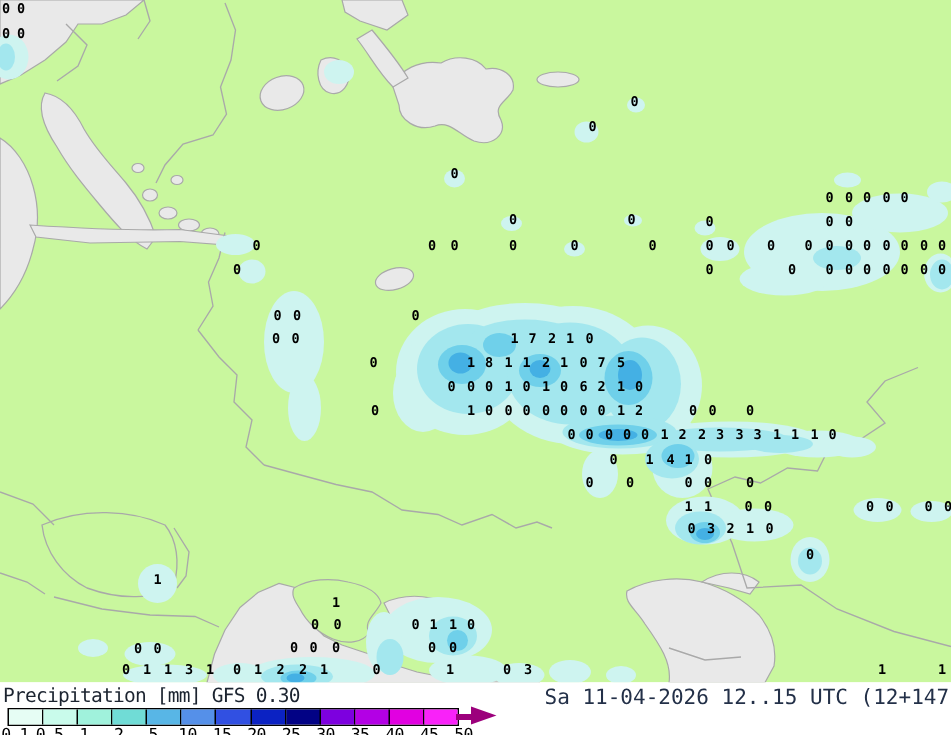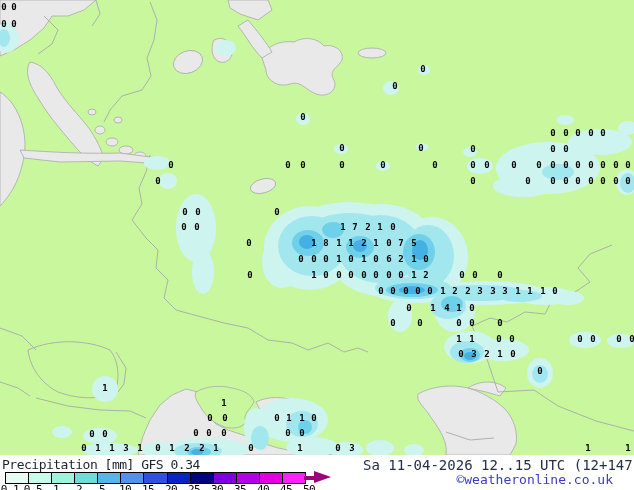--- a/index.html
+++ b/index.html
@@ -327,23 +327,22 @@
         <span class="pv" style="left: 251px; top: 448px; color: rgb(0, 0, 0);">0</span>
         <span class="pv" style="left: 300px; top: 448px; color: rgb(0, 0, 0);">1</span>
         <span class="pv" style="left: 338px; top: 448px; color: rgb(0, 0, 0);">0</span>
         <span class="pv" style="left: 352px; top: 448px; color: rgb(0, 0, 0);">3</span>
         <span class="pv" style="left: 588px; top: 448px; color: rgb(0, 0, 0);">1</span>
         <span class="pv" style="left: 628px; top: 448px; color: rgb(0, 0, 0);">1</span>
       </div>
   </div>
 
   <div id="legend">
-    <span class="lg-title">Precipitation [mm] GFS 0.34</span>
+    <span class="lg-title">Precipitation [mm] GFS 0.30</span>
     <span class="lg-date">Sa 11-04-2026 12..15 UTC (12+147)</span>
-    <span class="lg-copy">©weatheronline.co.uk</span>
     <div id="scale-bar">
         <div class="seg" style="background: rgb(230, 253, 244);"></div>
         <div class="seg" style="background: rgb(201, 251, 235);"></div>
         <div class="seg" style="background: rgb(160, 242, 220);"></div>
         <div class="seg" style="background: rgb(112, 220, 214);"></div>
         <div class="seg" style="background: rgb(88, 182, 230);"></div>
         <div class="seg" style="background: rgb(85, 144, 233);"></div>
         <div class="seg" style="background: rgb(49, 80, 226);"></div>
         <div class="seg" style="background: rgb(11, 34, 195);"></div>
         <div class="seg" style="background: rgb(2, 2, 133);"></div>

